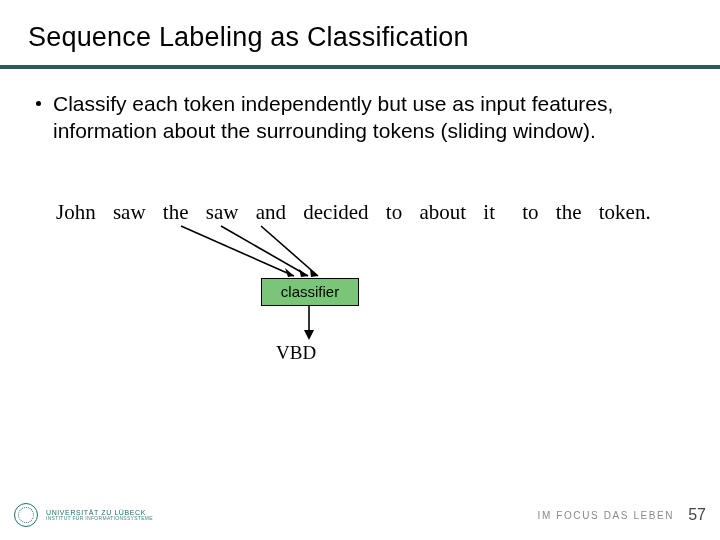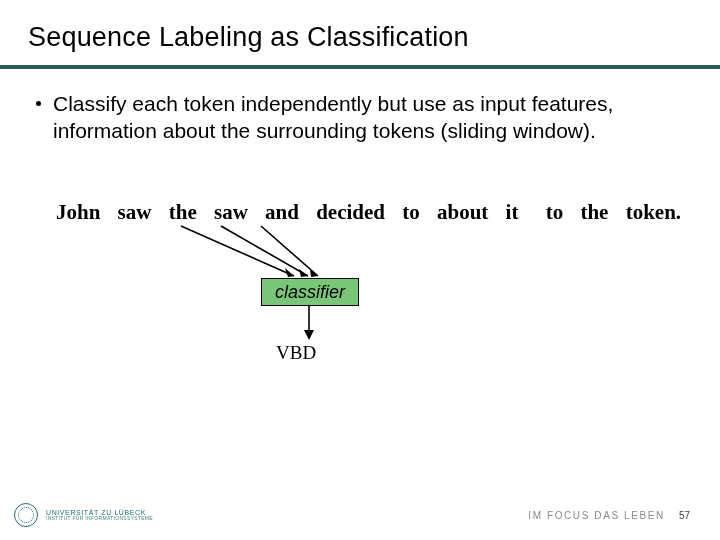--- a/index.html
+++ b/index.html
@@ -61,37 +61,35 @@
     top: 0;
     left: 20px;
     right: 0;
     font-family: "Times New Roman", Times, serif;
     font-size: 21px;
     white-space: nowrap;
   }
   .tok {
     display: inline-block;
     text-align: center;
-    font-weight: bold;
   }
   
   .tok + .tok { margin-left: 12px; }
 
   .classifier-box {
     position: absolute;
     top: 78px;
     left: 225px;
     width: 96px;
     height: 26px;
     background: #7ac678;
     border: 1.5px solid #000;
     text-align: center;
-    font-size: 18px;
+    font-size: 15px;
     line-height: 26px;
-    font-style: italic;
   }
   .output-label {
     position: absolute;
     top: 142px;
     left: 240px;
     font-family: "Times New Roman", Times, serif;
     font-size: 19px;
   }
   svg.arrows {
     position: absolute;
@@ -107,21 +105,21 @@
     fill: none;
   }
   svg.arrows .head {
     fill: #000;
     stroke: none;
   }
 
   .footer {
     position: absolute;
     left: 0;
-    right: 16px;
+    right: 0;
     bottom: 0;
     height: 32px;
     display: flex;
     align-items: center;
     justify-content: space-between;
     padding: 0 14px 6px 14px;
     box-sizing: border-box;
   }
   .footer-left {
     display: flex;
@@ -160,21 +158,21 @@
     align-items: center;
     gap: 14px;
     color: #6a6a6a;
   }
   .tagline {
     font-size: 10px;
     letter-spacing: 1.6px;
     color: #8a8a8a;
   }
   .pagenum {
-    font-size: 10px;
+    font-size: 16px;
     color: #444;
   }
 </style>
 </head>
 <body>
 
 <div class="slide">
 
   <div class="title">Sequence Labeling as Classification</div>
   <div class="rule"></div>

